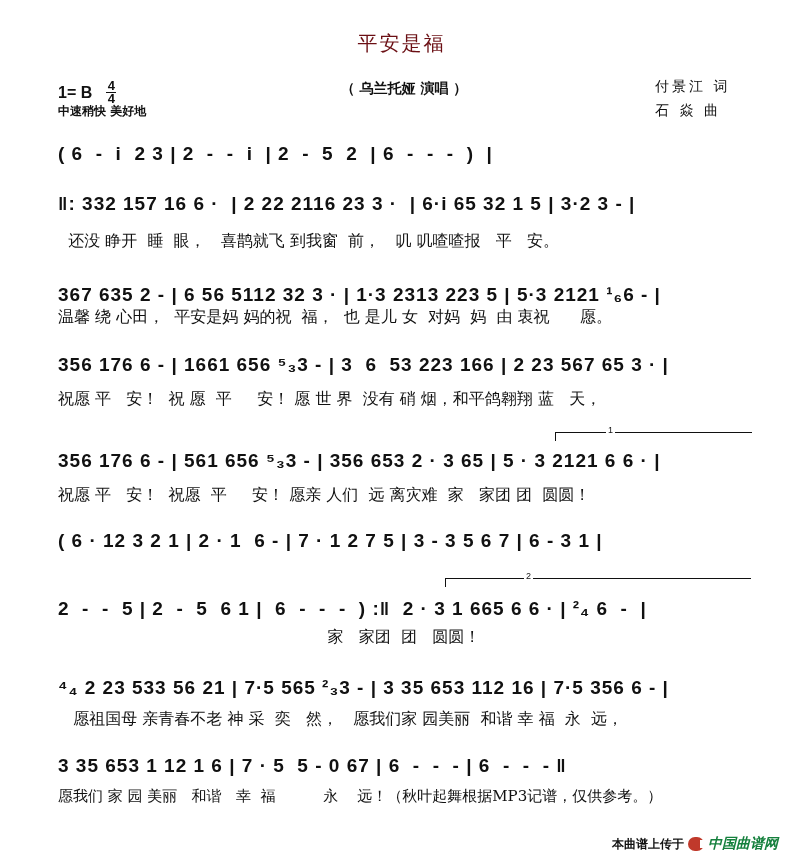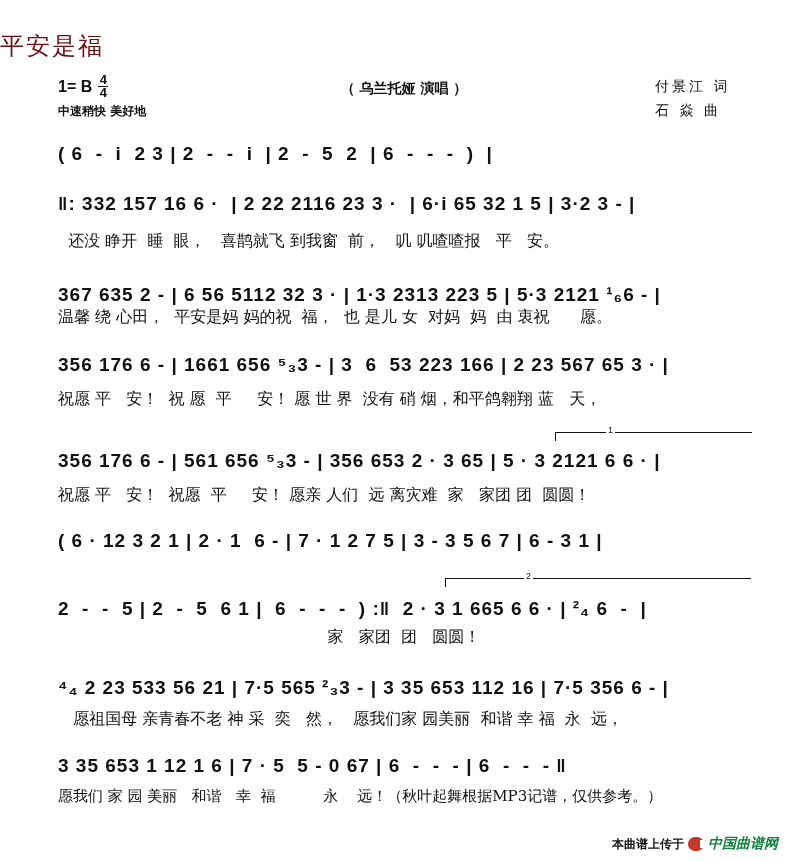--- a/index.html
+++ b/index.html
@@ -1,19 +1,19 @@
 <!DOCTYPE html>
 <html><head>
 <meta charset="utf-8">
 <style>
   html, body { margin:0; padding:0; background:#ffffff; }
   body { width:803px; height:861px; position:relative; overflow:hidden; font-family:"Liberation Sans", "DejaVu Sans", sans-serif; color:#111; }
   .abs { position:absolute; }
-  .title { left:0; width:803px; top:30px; font-size:24px; color:#6b0f14; letter-spacing:2px; font-family:"DejaVu Sans", sans-serif; }
-  .key { left:58px; top:74px; font-size:16px; font-weight:bold; display:flex; align-items:center; gap:6px; }
+  .title { left:0; width:803px; top:30px; text-align:center; font-size:20px; color:#6b0f14; letter-spacing:2px; font-family:"DejaVu Sans", sans-serif; }
+  .key { left:58px; top:80px; font-size:16px; font-weight:bold; display:flex; align-items:center; gap:14px; }
   .frac { display:inline-flex; flex-direction:column; align-items:center; font-size:13px; line-height:12px; font-weight:bold; }
   .frac .bar { width:10px; height:1px; background:#111; }
   .tempo { left:58px; top:103px; font-size:12px; font-weight:bold; font-family:"DejaVu Sans", sans-serif; }
   .singer { left:0; width:803px; top:80px; text-align:center; font-size:14px; font-weight:bold; font-family:"DejaVu Sans", sans-serif; padding-left:5px; box-sizing:border-box; }
   .credit { left:655px; font-size:14px; font-family:"DejaVu Serif", serif; letter-spacing:3px; }
   .notes { left:58px; width:700px; font-size:19px; font-weight:bold; white-space:pre; letter-spacing:1px; font-family:"Liberation Sans", sans-serif; }
   .lyr { left:58px; width:720px; font-size:16px; white-space:pre; font-family:"DejaVu Serif", serif; }
   .volta { border-top:1px solid #111; border-left:1px solid #111; height:8px; font-size:9px; }
   .volta span { position:absolute; top:-8px; background:#fff; padding:0 2px; }
   .footer { left:612px; top:835px; font-size:12px; font-weight:bold; display:flex; align-items:center; gap:4px; font-family:"DejaVu Sans", sans-serif; }

